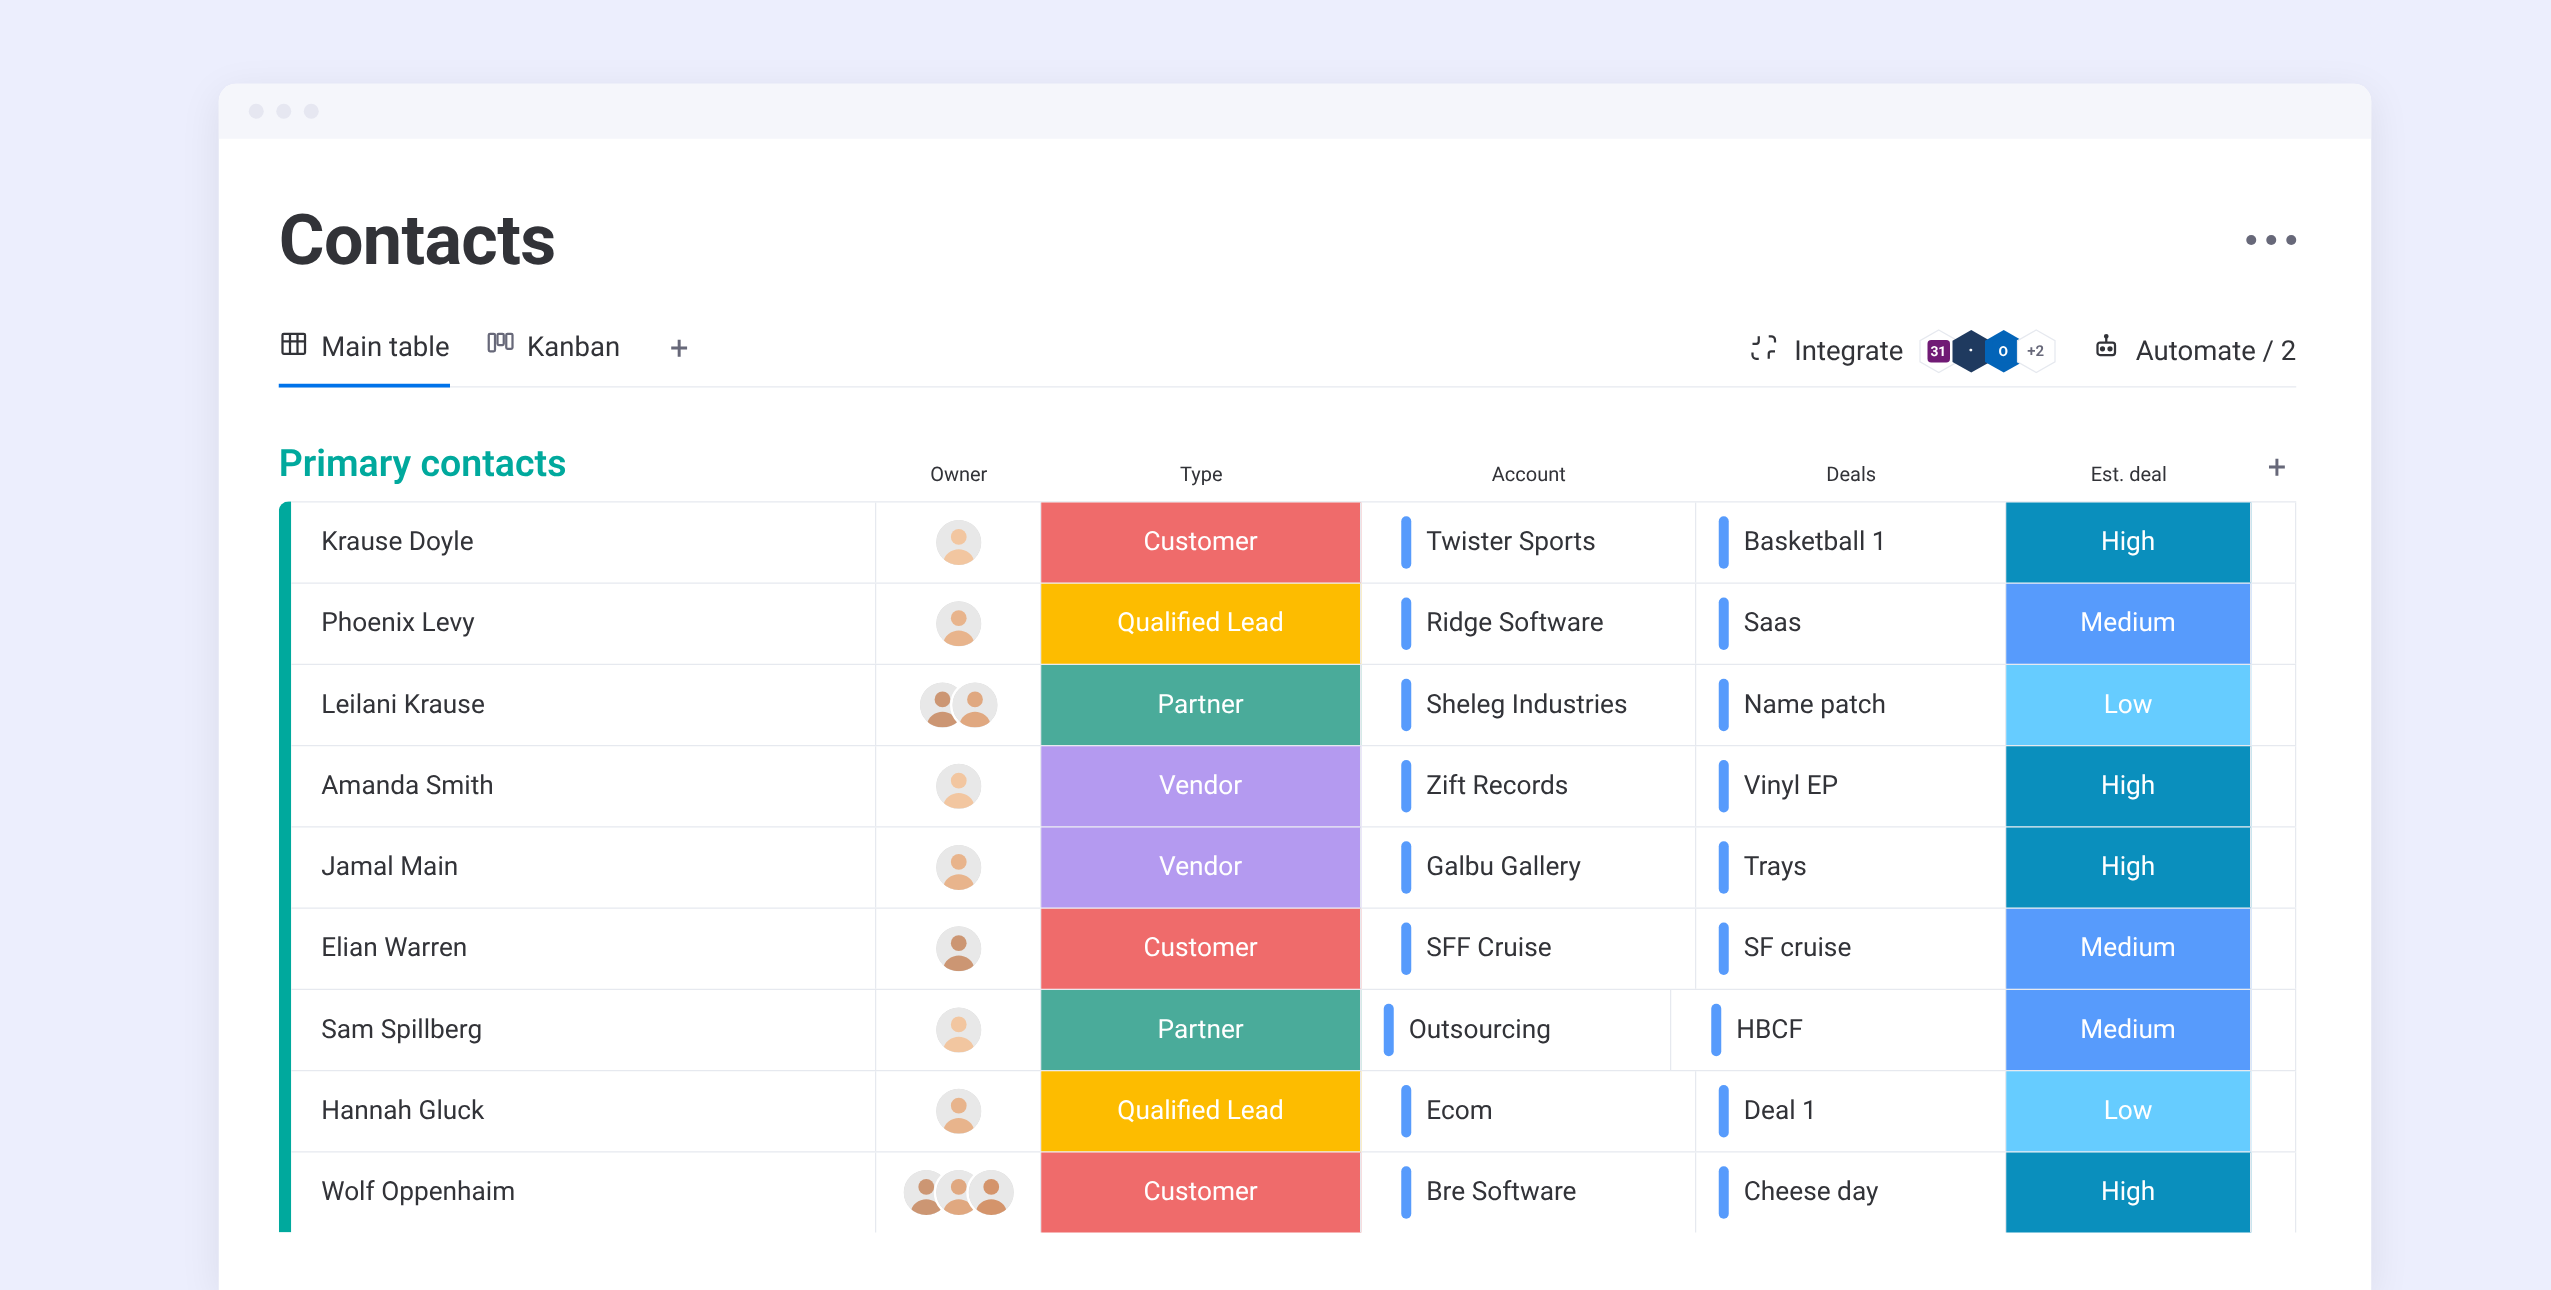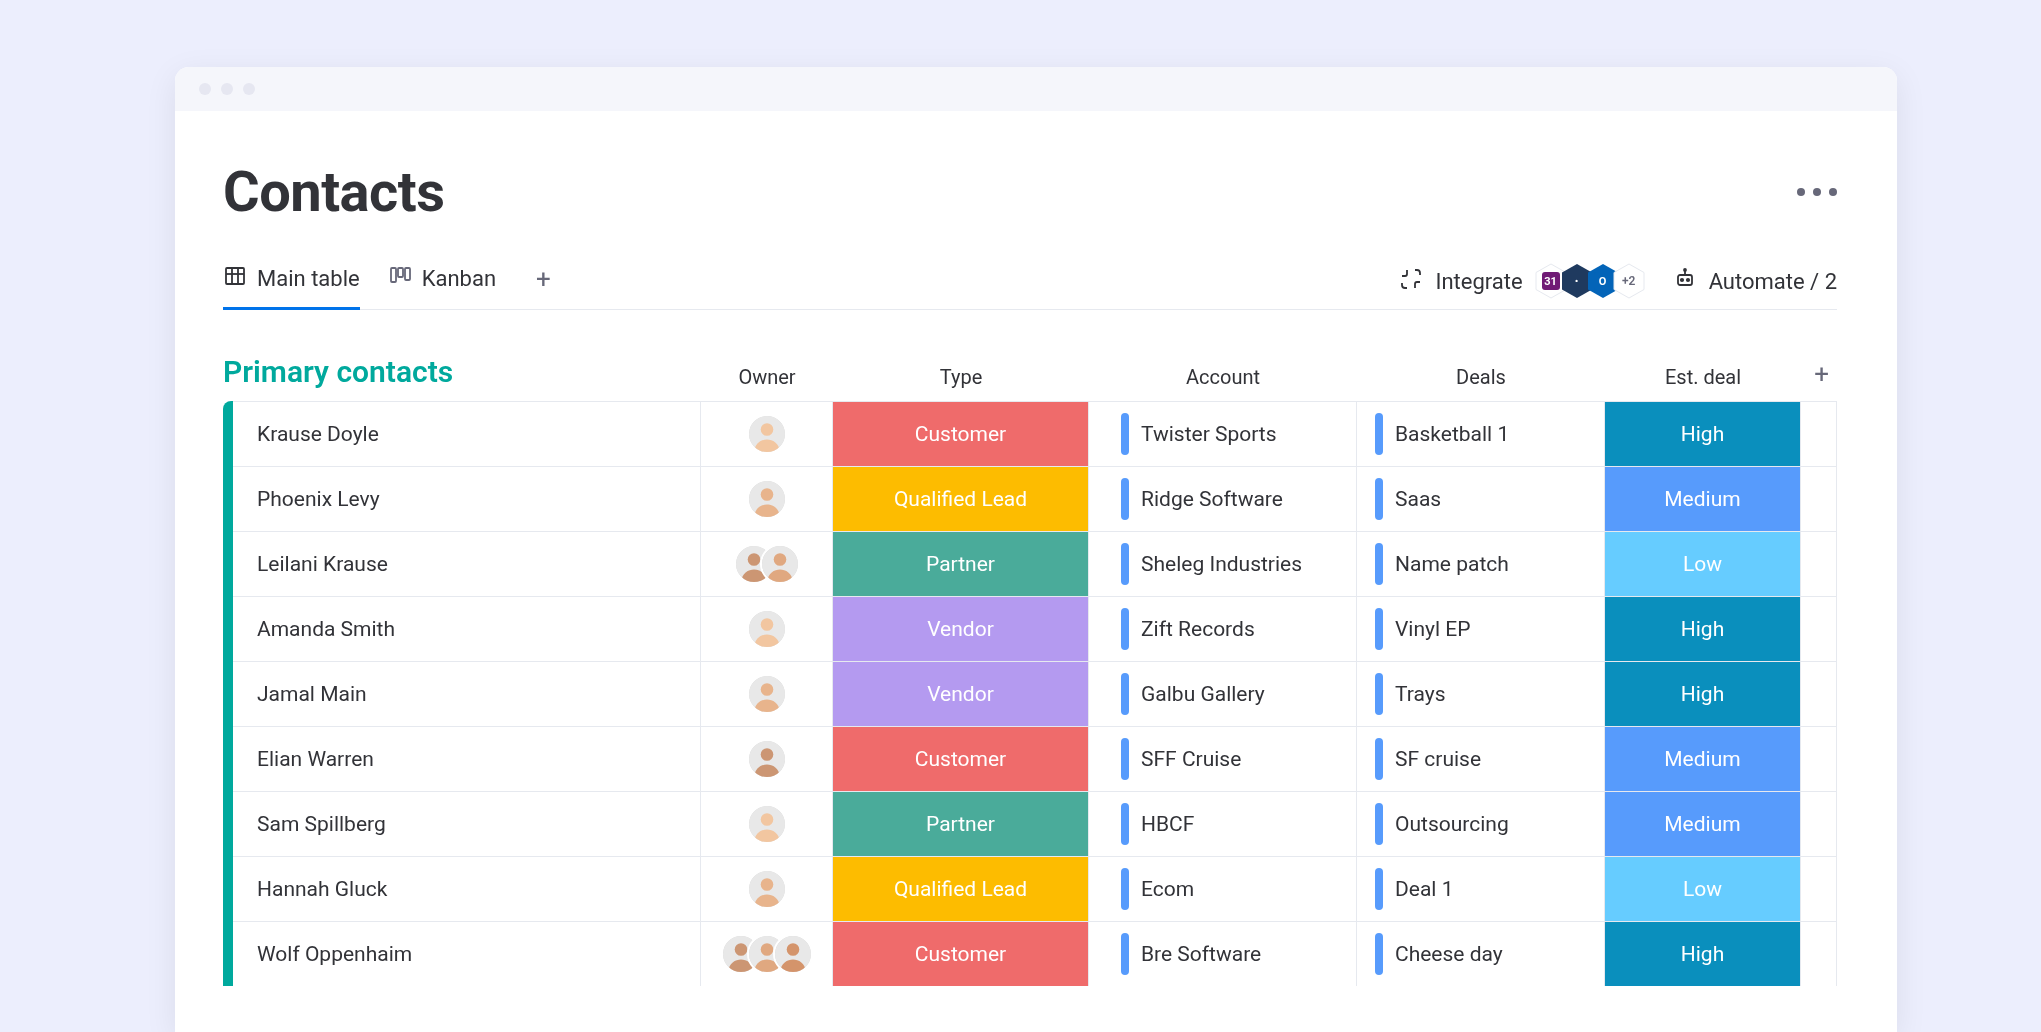--- a/index.html
+++ b/index.html
@@ -138,21 +138,21 @@
   align-items: flex-end;
   margin-top: 44px;
 }
 .group-title {
   font-size: 30px;
   font-weight: 600;
   color: #00a99d;
   flex: 0 0 478px;
 }
 .col-header {
-  font-size: 20px;
+  font-size: 16px;
   color: #323338;
   text-align: center;
   font-weight: 400;
 }
 .col-owner { flex: 0 0 132px; }
 .col-type { flex: 0 0 256px; }
 .col-account { flex: 0 0 268px; }
 .col-deals { flex: 0 0 248px; }
 .col-est { flex: 0 0 196px; }
 .col-add {
@@ -513,27 +513,27 @@
               <div class="avatar">
                 <svg viewBox="0 0 40 40">
                   <circle cx="20" cy="20" r="20" fill="#e8e8e8"></circle>
                   <circle cx="20" cy="15" r="7" fill="#f2c6a0"></circle>
                   <path d="M6 40c0-10 8-14 14-14s14 4 14 14z" fill="#f2c6a0"></path>
                 </svg>
               </div>
             </div>
           </div>
           <div class="cell cell-type" style="background: rgb(74, 171, 154);">Partner</div>
+          <div class="cell cell-deals">
+            <div class="link-pipe"></div>
+            <span>Outsourcing</span>
+          </div>
           <div class="cell cell-account">
             <div class="link-pipe"></div>
             <span>HBCF</span>
-          </div>
-          <div class="cell cell-deals">
-            <div class="link-pipe"></div>
-            <span>Outsourcing</span>
           </div>
           <div class="cell cell-est" style="background: rgb(87, 155, 252);">Medium</div>
           <div class="cell cell-tail"></div>
         </div>
         <div class="row">
           <div class="cell cell-name">Hannah Gluck</div>
           <div class="cell cell-owner">
             <div class="">
               <div class="avatar">
                 <svg viewBox="0 0 40 40">

